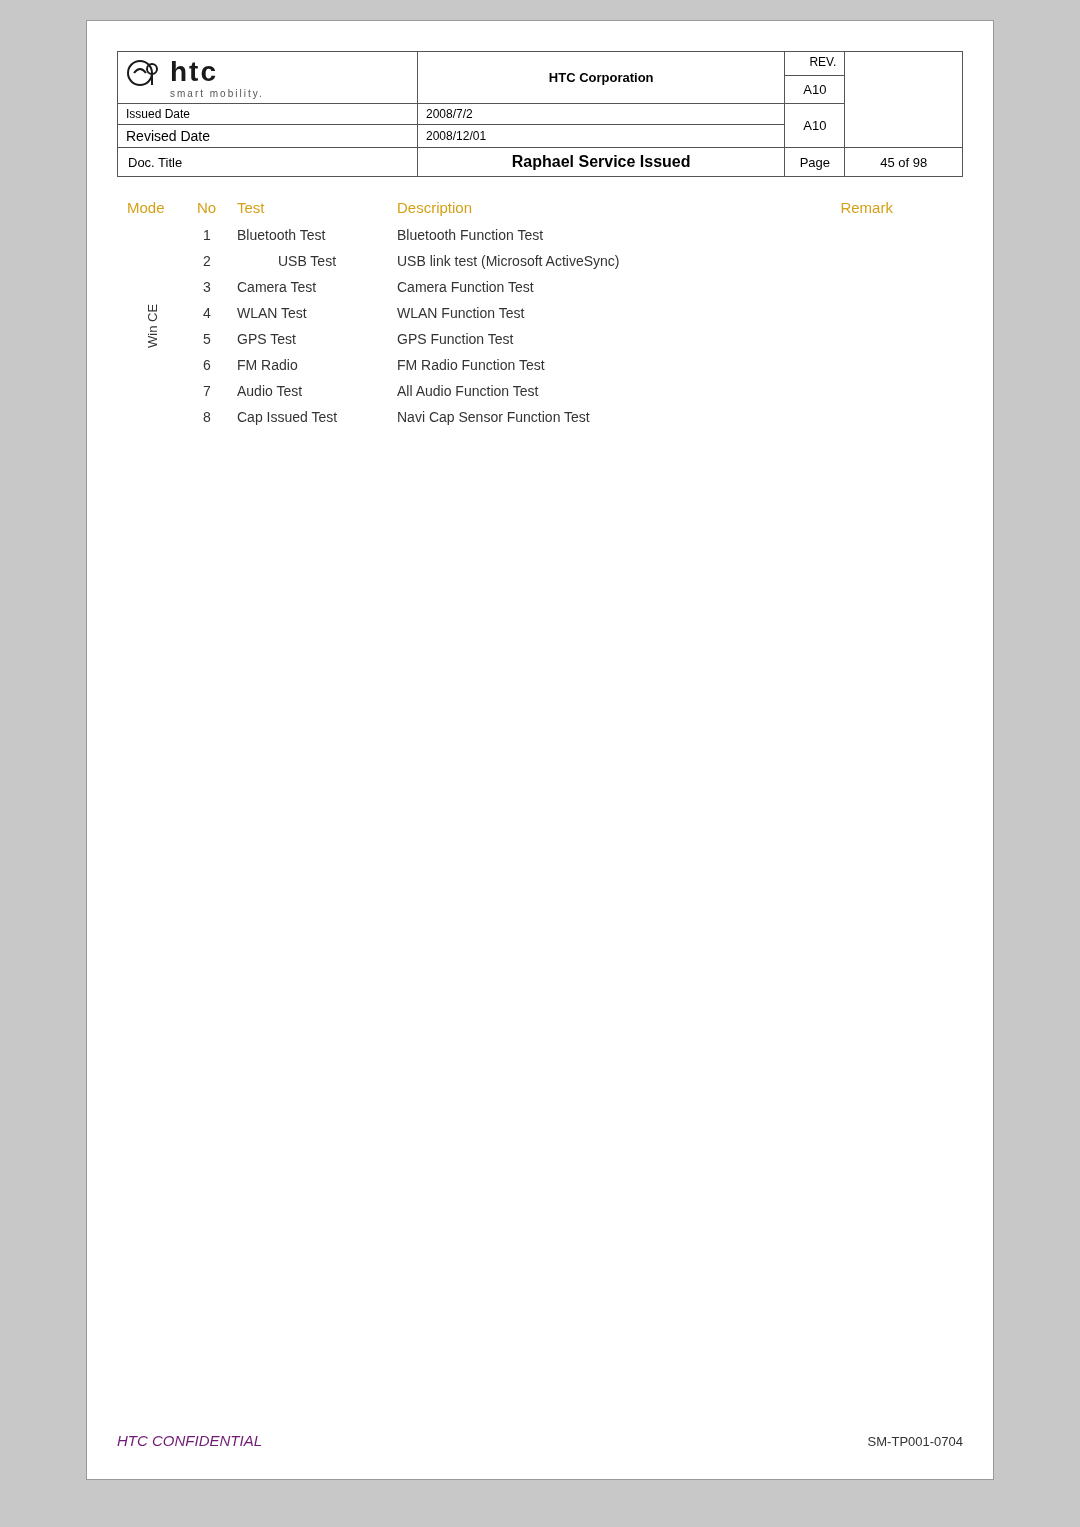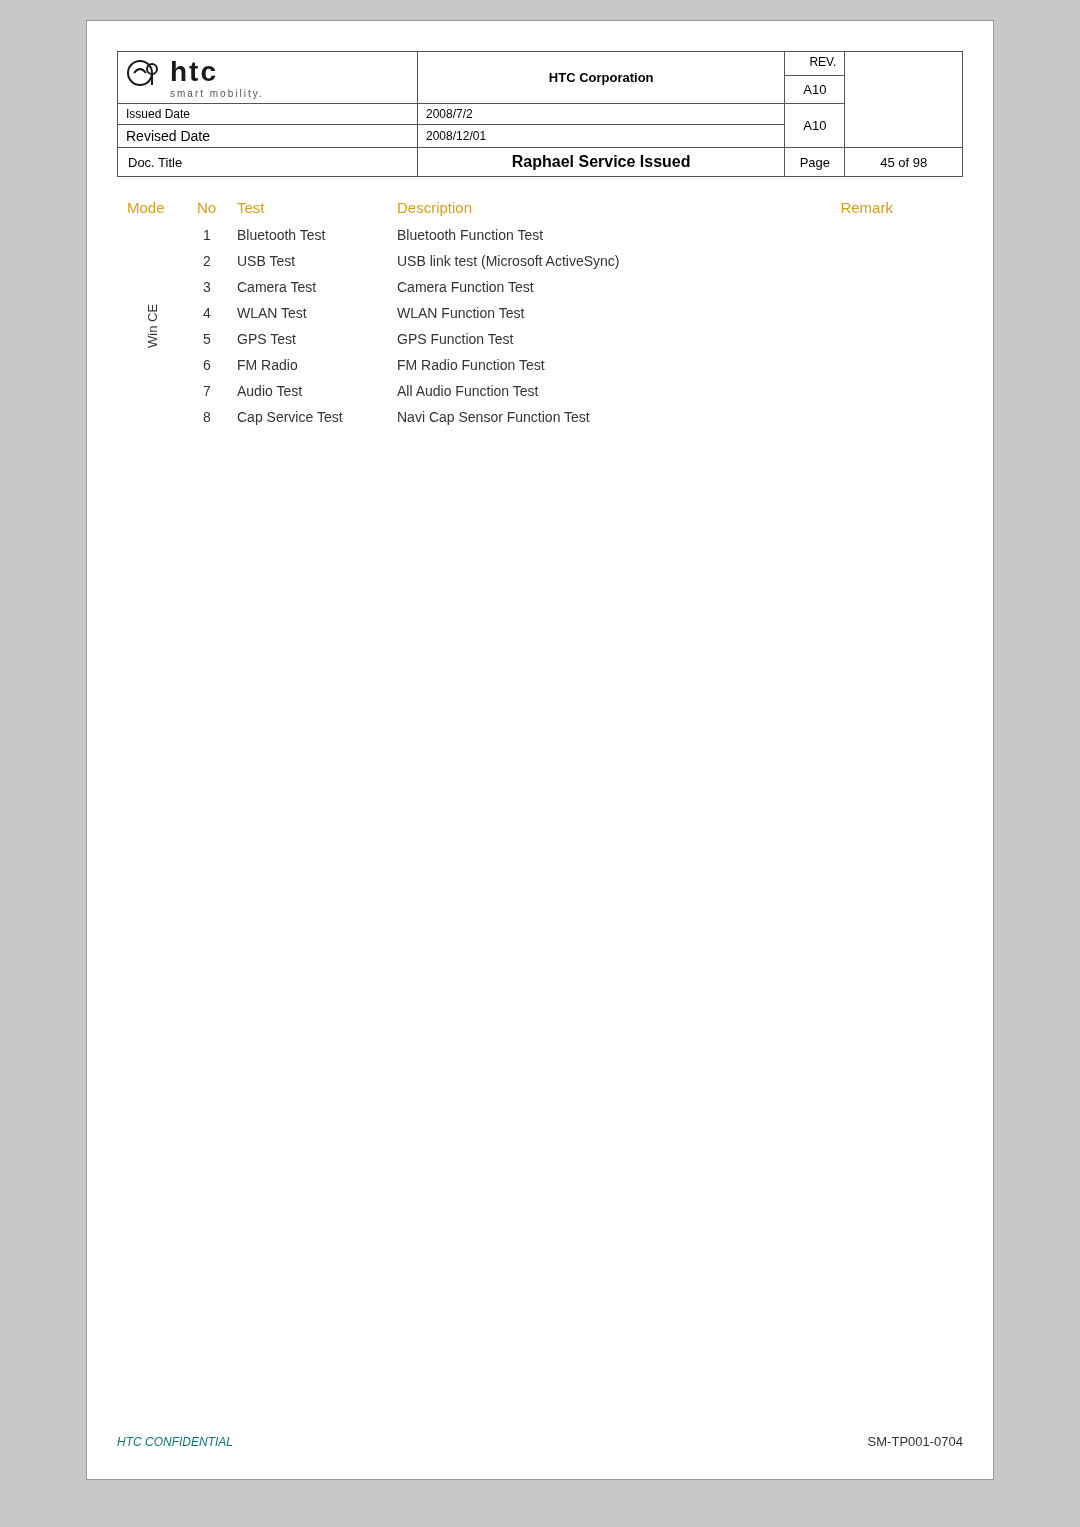--- a/index.html
+++ b/index.html
@@ -96,22 +96,22 @@
     .th-no { color: #d4a017; width: 40px; }
     .th-item { color: #d4a017; width: 160px; }
     .th-desc { color: #d4a017; }
     .th-remark { color: #d4a017; text-align: right; }
 
     .footer-confidential {
       position: absolute;
       bottom: 30px;
       left: 30px;
       font-style: italic;
-      font-size: 12px;
-      color: #0f766e;
+      font-size: 15px;
+      color: #701a75;
     }
     .footer-code {
       position: absolute;
       bottom: 30px;
       right: 30px;
       font-size: 13px;
       color: #333;
     }
   </style>
 </head>
@@ -210,21 +210,21 @@
 
       <tr>
             <td rowspan="8" style="writing-mode: vertical-rl; transform: rotate(180deg); text-align: center; vertical-align: middle; font-size: 13px; color: rgb(51, 51, 51); width: 70px;">Win CE</td>
             <td style="text-align: center; color: rgb(51, 51, 51); padding: 5px 10px; width: 40px;">1</td>
             <td style="color: rgb(51, 51, 51); padding: 5px 10px; width: 160px;">Bluetooth Test</td>
             <td style="color: rgb(51, 51, 51); padding: 5px 10px;">Bluetooth Function Test</td>
             <td style="padding: 5px 10px;"></td>
           </tr>
           <tr>
             <td style="text-align: center; color: rgb(51, 51, 51); padding: 5px 10px; width: 40px;">2</td>
-            <td style="color: rgb(51, 51, 51); padding: 5px 10px; width: 160px;">USB Test</td>
+            <td style="color: rgb(51, 51, 51); padding: 5px 10px; width: 160px; text-align: center;">USB Test</td>
             <td style="color: rgb(51, 51, 51); padding: 5px 10px;">USB link test (Microsoft ActiveSync)</td>
             <td style="padding: 5px 10px;"></td>
           </tr>
           <tr>
             <td style="text-align: center; color: rgb(51, 51, 51); padding: 5px 10px; width: 40px;">3</td>
             <td style="color: rgb(51, 51, 51); padding: 5px 10px; width: 160px;">Camera Test</td>
             <td style="color: rgb(51, 51, 51); padding: 5px 10px;">Camera Function Test</td>
             <td style="padding: 5px 10px;"></td>
           </tr>
           <tr>
@@ -246,21 +246,21 @@
             <td style="padding: 5px 10px;"></td>
           </tr>
           <tr>
             <td style="text-align: center; color: rgb(51, 51, 51); padding: 5px 10px; width: 40px;">7</td>
             <td style="color: rgb(51, 51, 51); padding: 5px 10px; width: 160px;">Audio Test</td>
             <td style="color: rgb(51, 51, 51); padding: 5px 10px;">All Audio Function Test</td>
             <td style="padding: 5px 10px;"></td>
           </tr>
           <tr>
             <td style="text-align: center; color: rgb(51, 51, 51); padding: 5px 10px; width: 40px;">8</td>
-            <td style="color: rgb(51, 51, 51); padding: 5px 10px; width: 160px;">Cap Service Test</td>
+            <td style="color: rgb(51, 51, 51); padding: 5px 10px; width: 160px;">Cap Issued Test</td>
             <td style="color: rgb(51, 51, 51); padding: 5px 10px;">Navi Cap Sensor Function Test</td>
             <td style="padding: 5px 10px;"></td>
           </tr>
         </tbody>
     </table>
   </div>
 
   <div class="footer-confidential">
     <span>HTC CONFIDENTIAL</span>
   </div>

